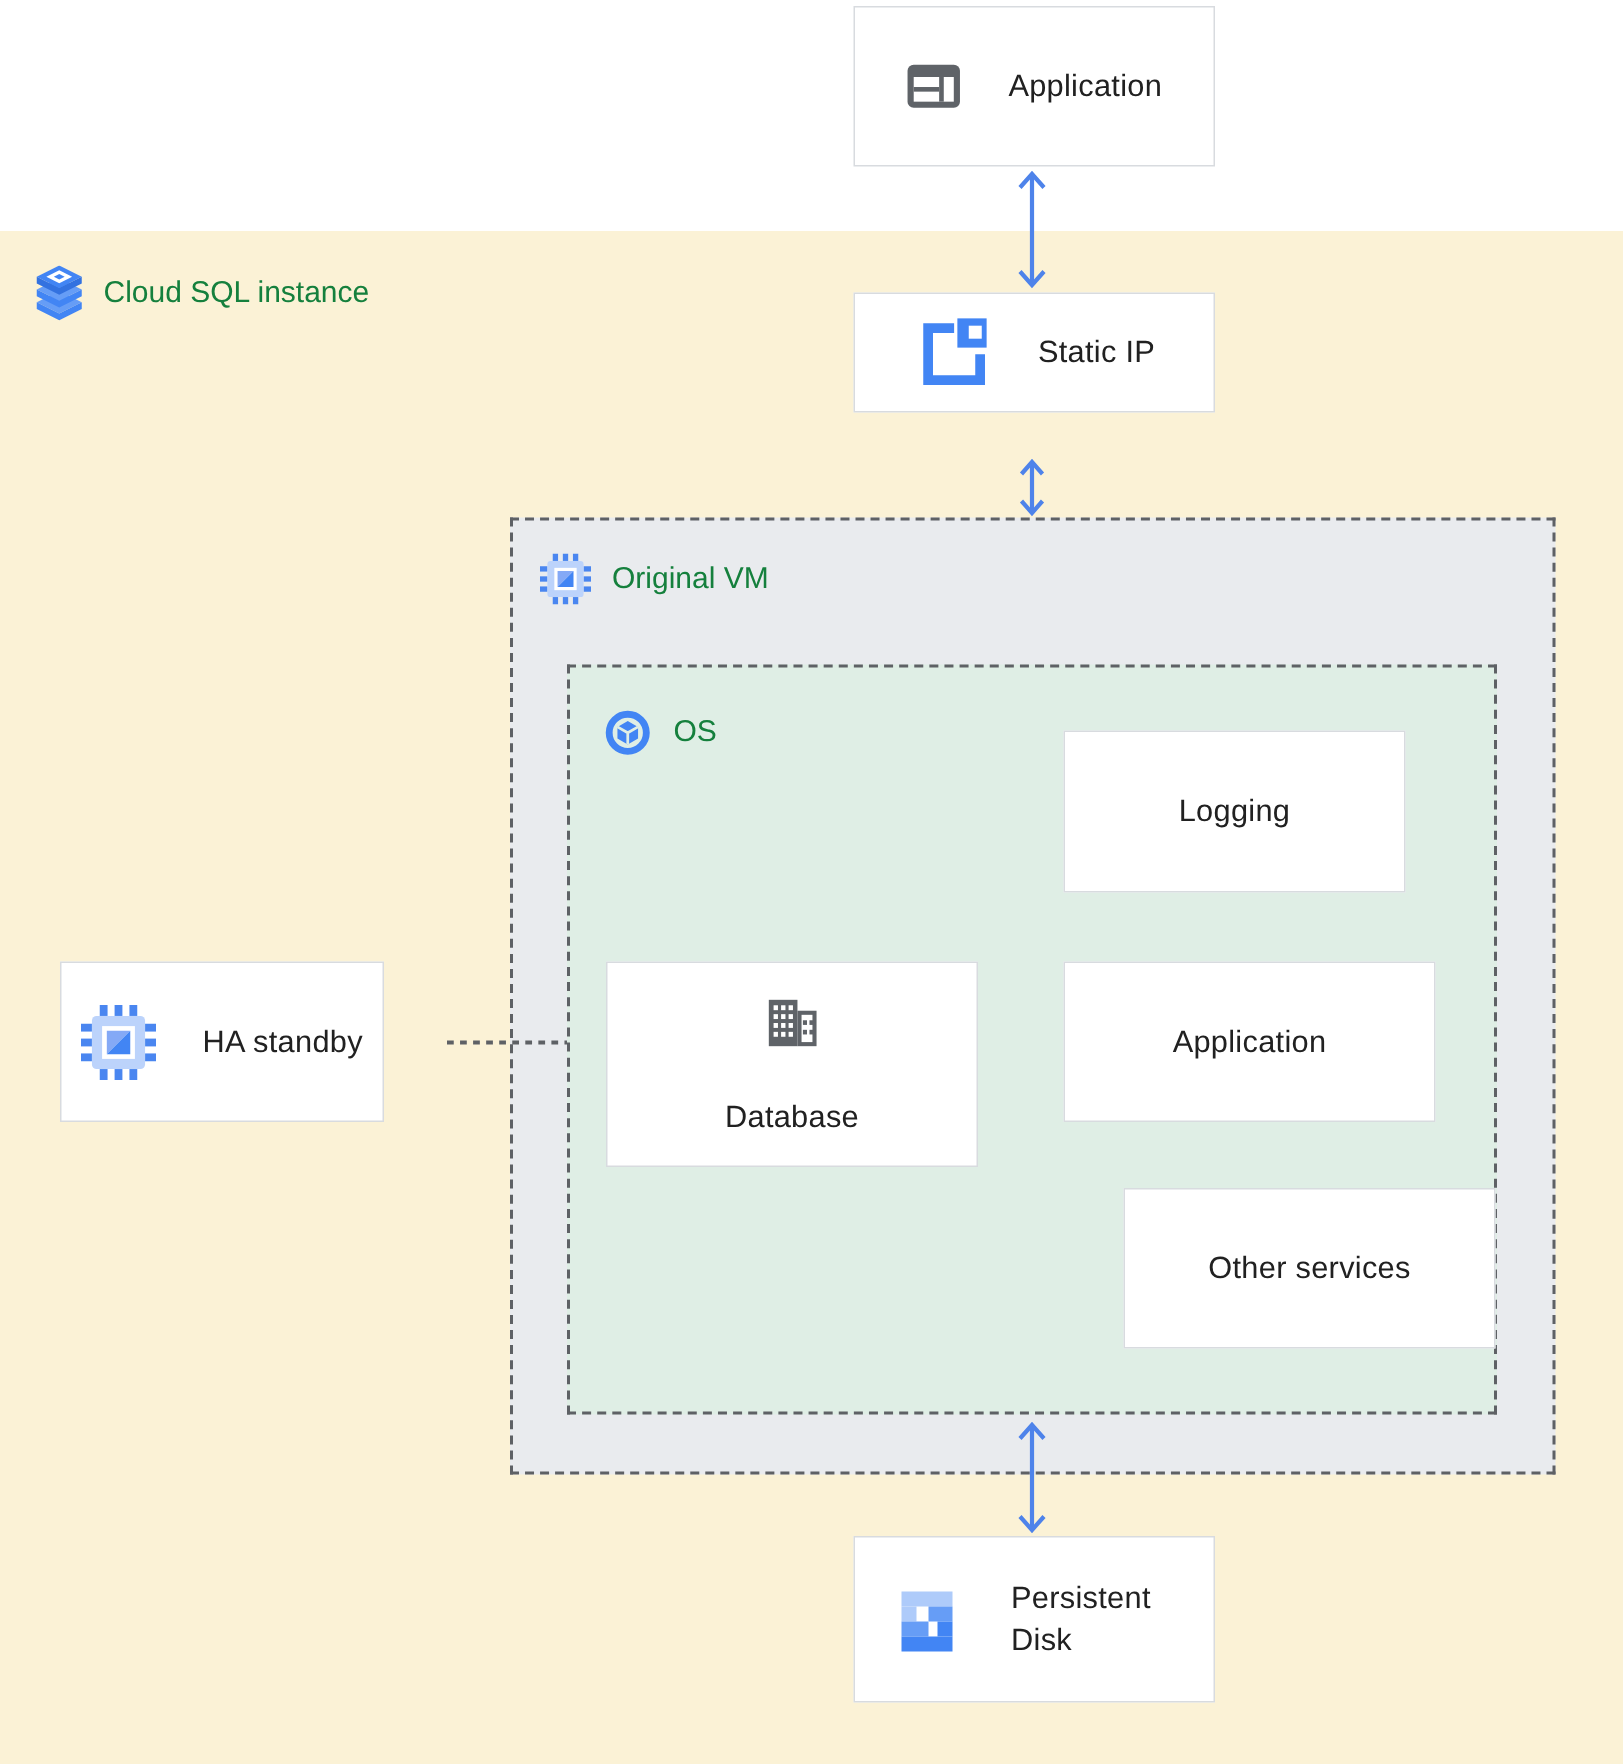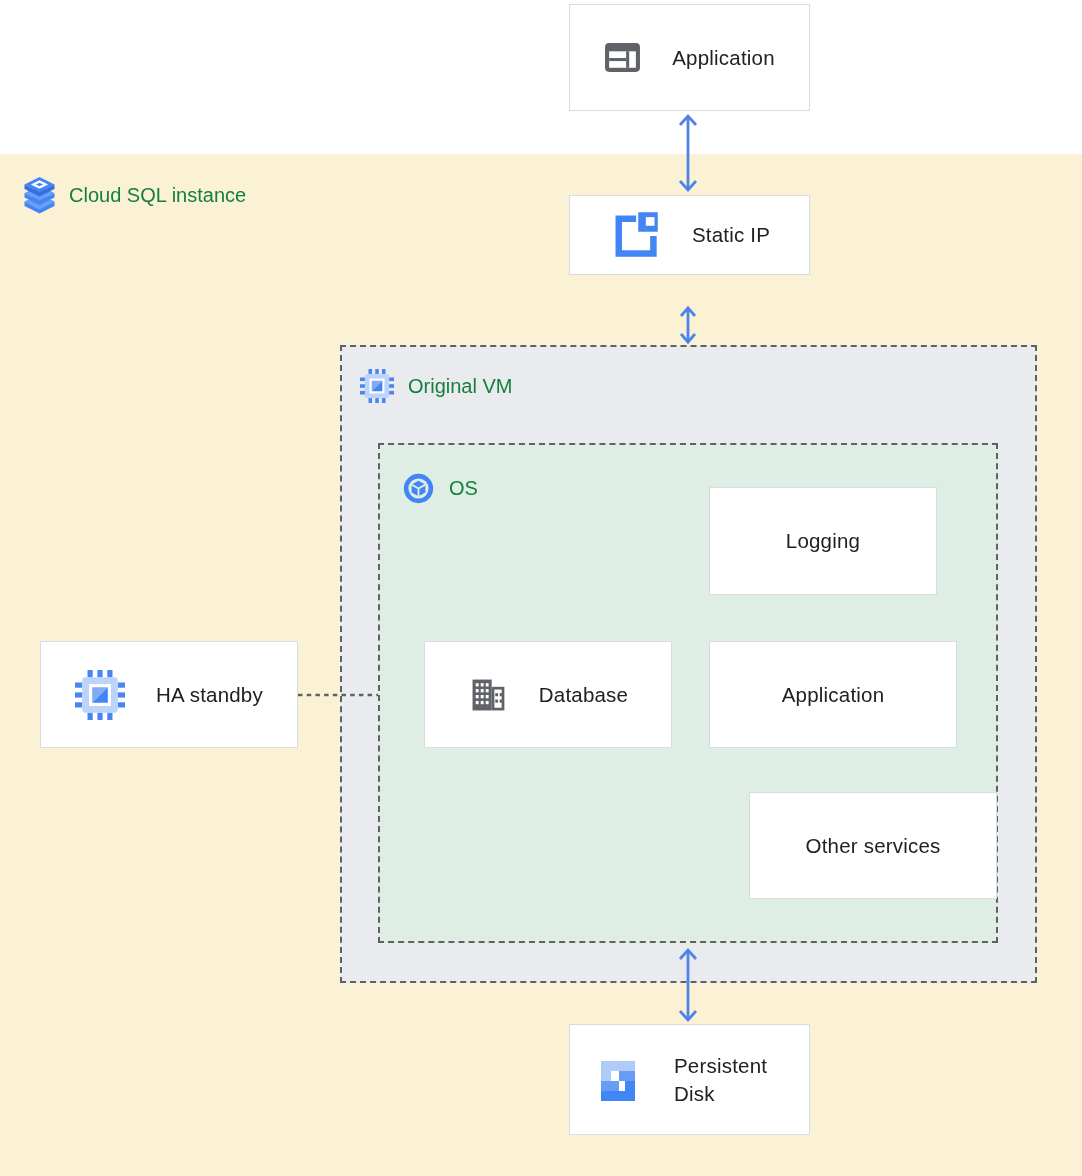--- a/index.html
+++ b/index.html
@@ -131,21 +131,21 @@
         <rect x="34" y="7.5" width="8" height="8" fill="#ffffff"></rect>
       </svg>
     </span>
     <span class="node-label">Static IP</span>
   </div>
 
   <div class="node" style="left:709px;top:487px;width:228px;height:108px;">
     <span class="node-label">Logging</span>
   </div>
 
-  <div class="node" style="left:424px;top:641px;width:248px;height:107px;">
+  <div class="node" style="left:404px;top:641px;width:248px;height:137px;flex-direction:column;">
     <span>
       <svg width="40" height="40" viewBox="0 0 44 44">
         <rect x="5" y="5" width="21" height="34" fill="#5f6368"></rect>
         <g fill="#ffffff">
           <rect x="8.5" y="9" width="3.2" height="3.6"></rect>
             <rect x="14" y="9" width="3.2" height="3.6"></rect>
             <rect x="19.5" y="9" width="3.2" height="3.6"></rect>
           <rect x="8.5" y="15.5" width="3.2" height="3.6"></rect>
             <rect x="14" y="15.5" width="3.2" height="3.6"></rect>
             <rect x="19.5" y="15.5" width="3.2" height="3.6"></rect>
@@ -169,21 +169,21 @@
   </div>
 
   <div class="node" style="left:709px;top:641px;width:248px;height:107px;">
     <span class="node-label">Application</span>
   </div>
 
   <div class="node" style="left:709px;top:792px;width:248px;height:107px;margin-left:40px;">
     <span class="node-label">Other services</span>
   </div>
 
-  <div class="node" style="left:40px;top:641px;width:258px;height:107px;">
+  <div class="node" style="left:40px;top:641px;width:216px;height:107px;">
     <span>
       <svg width="50" height="50" viewBox="0 0 48 48">
         <g fill="#4a86f0">
           <rect x="12" y="0" width="5" height="7"></rect>
             <rect x="21.5" y="0" width="5" height="7"></rect>
             <rect x="31" y="0" width="5" height="7"></rect>
           <rect x="12" y="41" width="5" height="7"></rect>
             <rect x="21.5" y="41" width="5" height="7"></rect>
             <rect x="31" y="41" width="5" height="7"></rect>
           <rect x="0" y="12" width="7" height="5"></rect>

